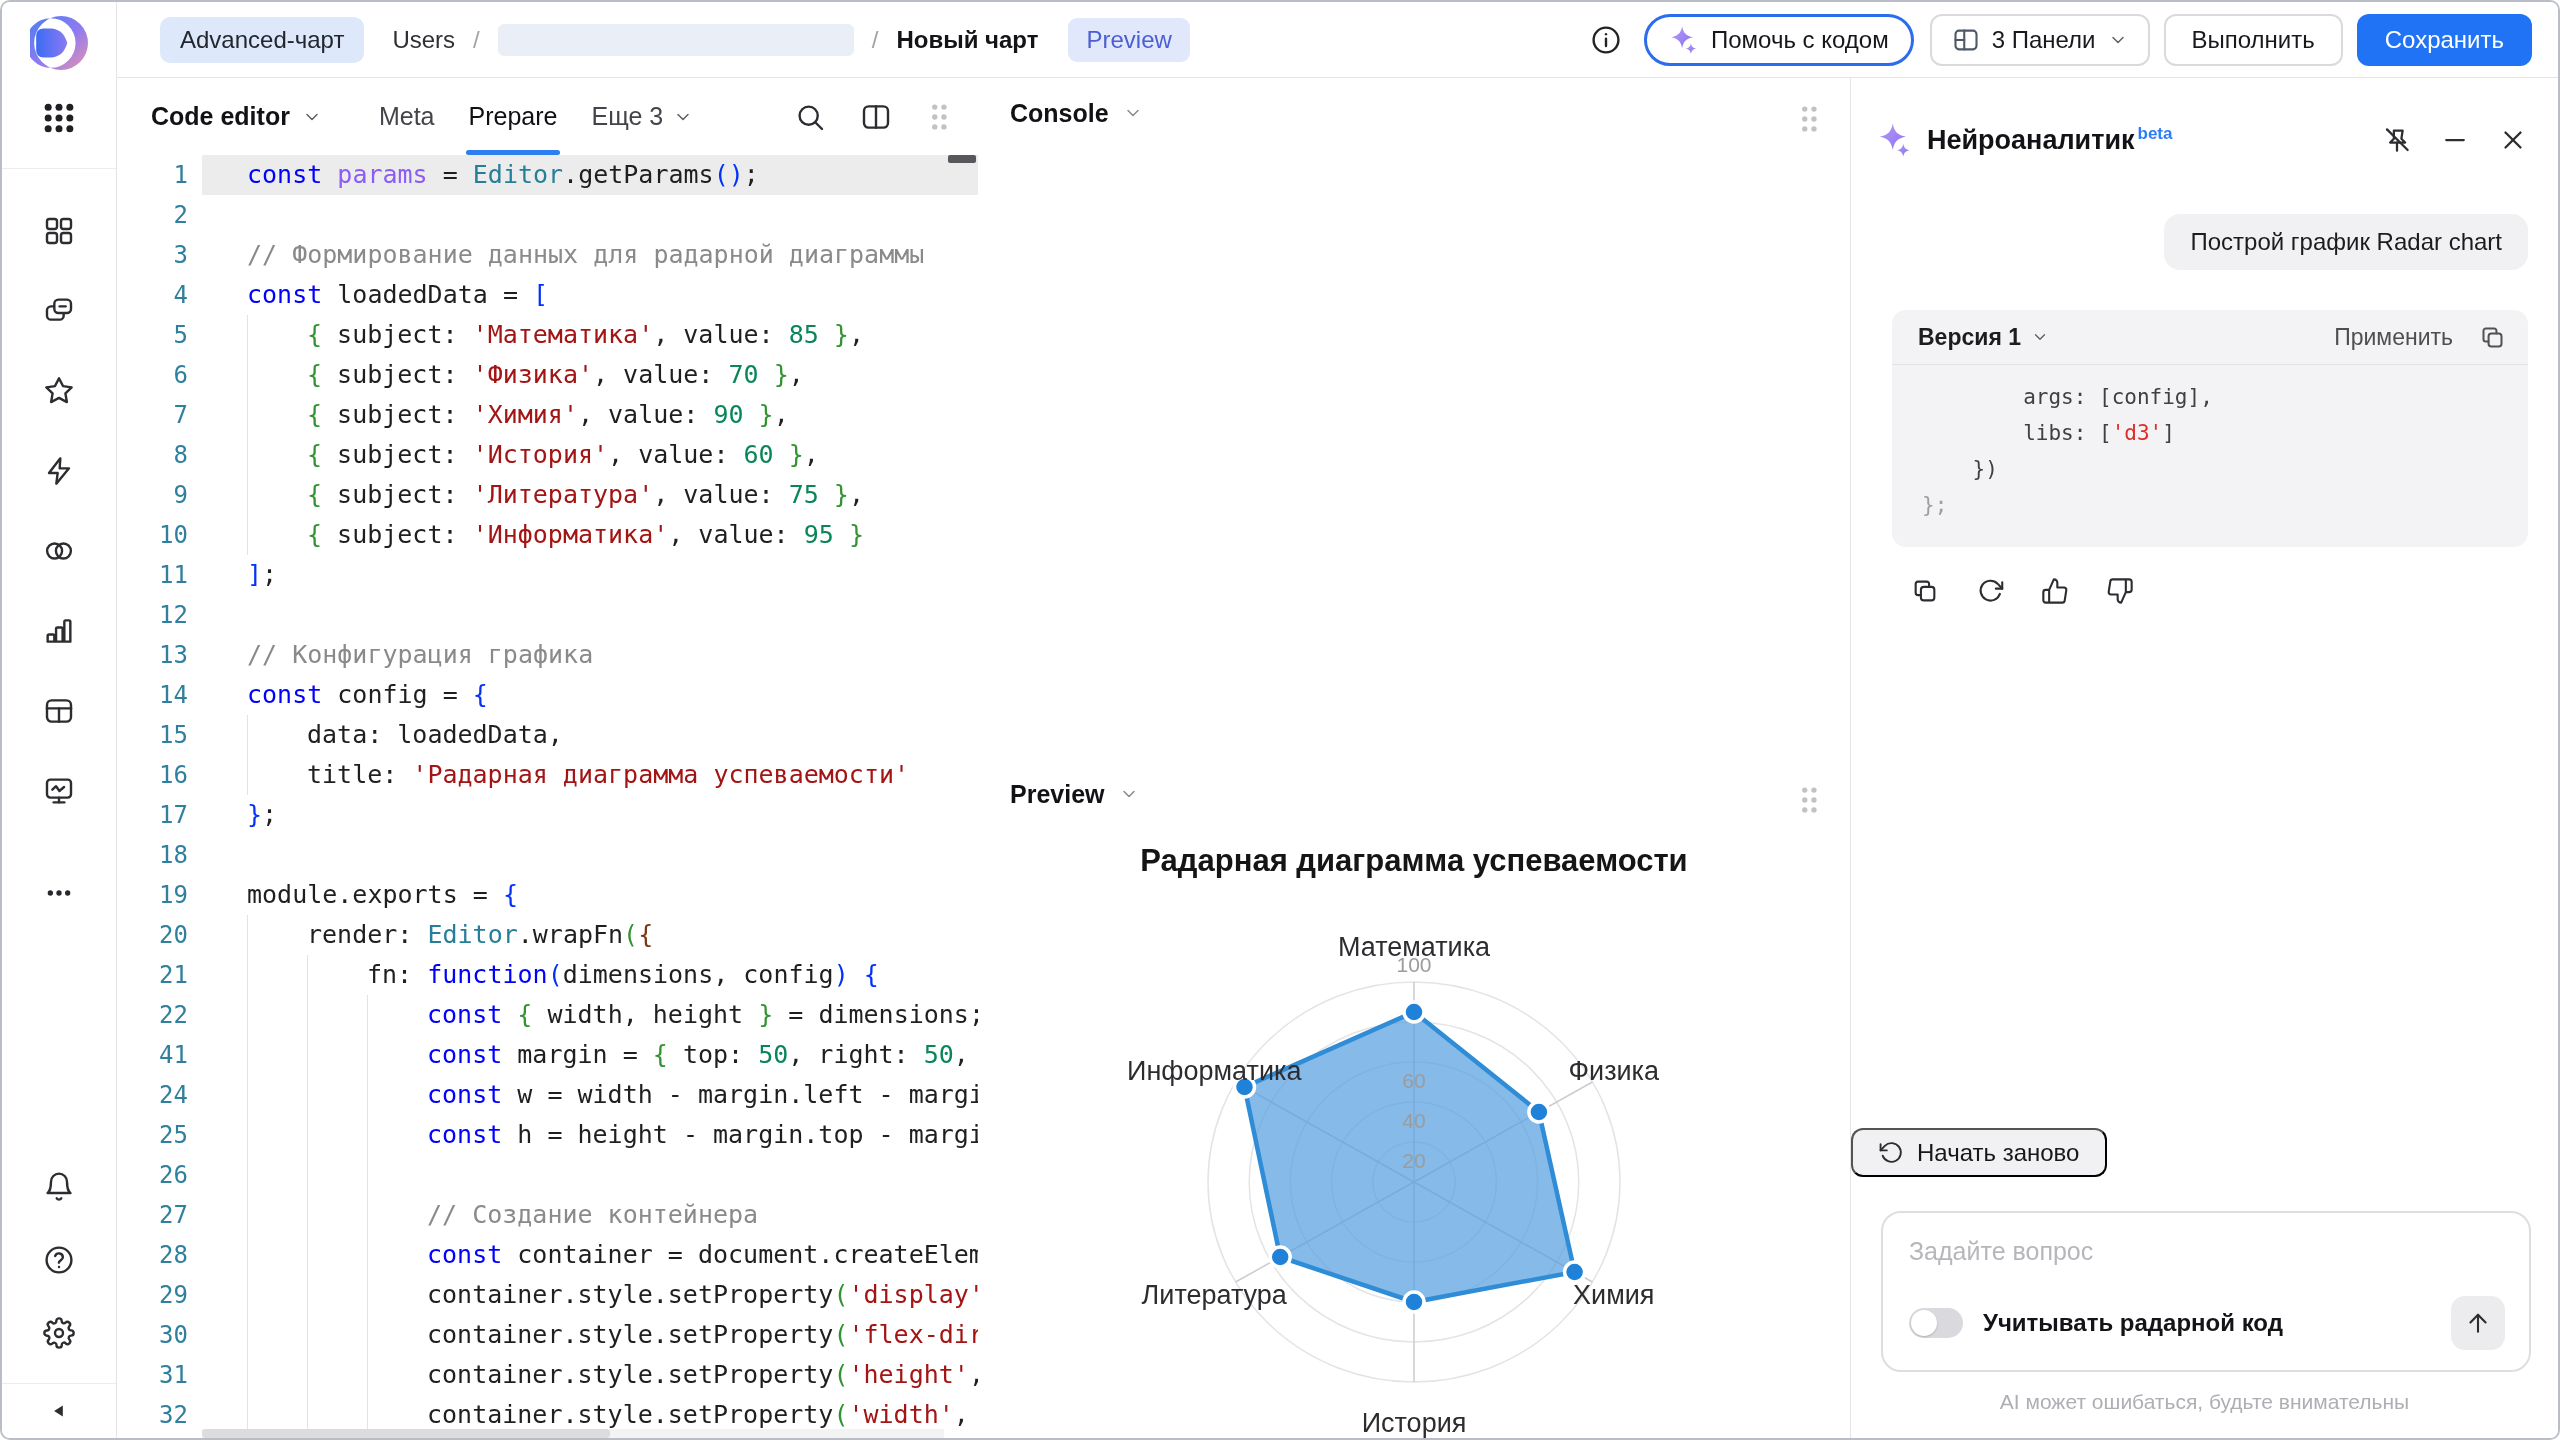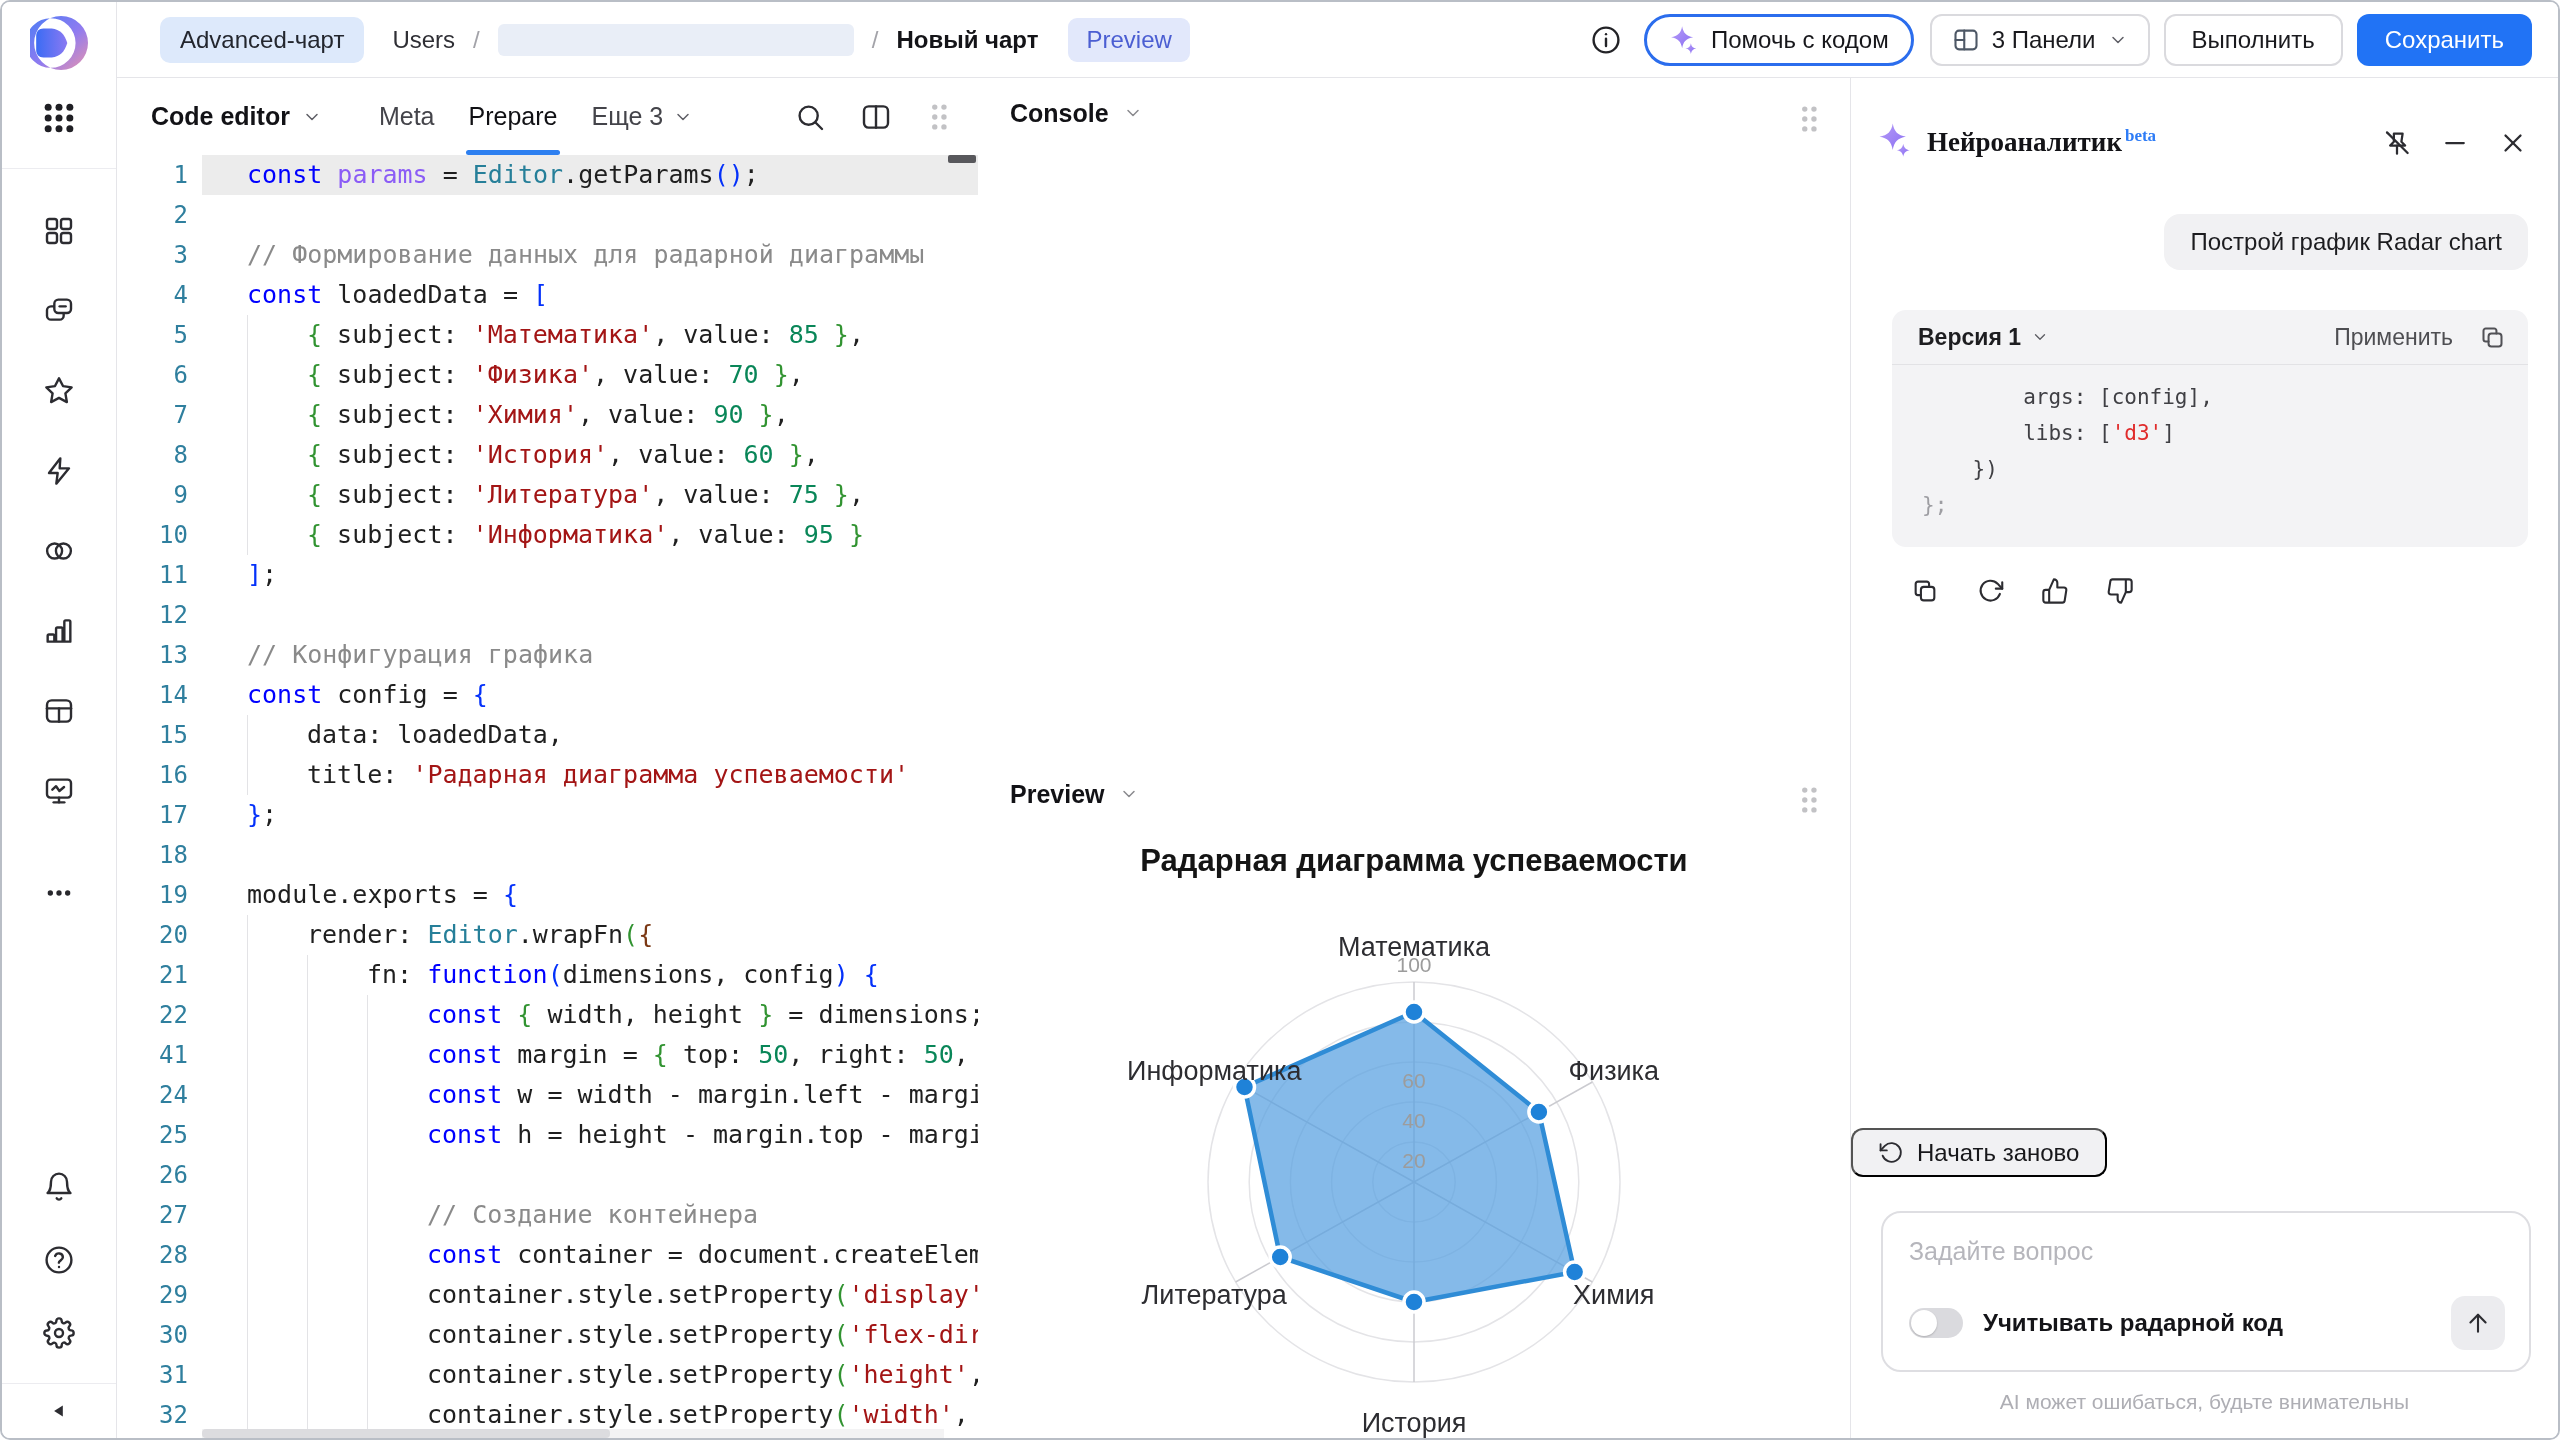--- a/index.html
+++ b/index.html
@@ -67,21 +67,21 @@
   .previewp{position:absolute;left:976px;top:757px;width:872px;bottom:0;background:#fff;overflow:hidden;}
   .panel-head{position:relative;height:70px;display:flex;align-items:center;padding-left:32px;}
   .panel-title{font-size:25px;font-weight:700;color:#121216;}
   .panel-head .chev{margin-left:14px;color:#8a8a8e;cursor:pointer;}
   .drag{position:absolute;right:28px;top:24px;width:26px;height:34px;color:#c2c2c5;cursor:grab;}
   .chart-title{text-align:center;font-size:31px;font-weight:700;color:#151515;margin-top:14px;height:48px;}
   #radar-svg{width:872px;height:561px;}
 
   
   .assistant{position:absolute;left:1848px;top:76px;right:0;bottom:0;border-left:1px solid #e5e5e9;background:#fff;display:flex;flex-direction:column;box-sizing:border-box;}
-  .as-head{display:flex;align-items:flex-end;margin:44px 30px 0 26px;font-family:Liberation Serif, serif;}
+  .as-head{display:flex;align-items:center;margin:44px 30px 0 26px;}
   .as-spark{width:36px;height:36px;}
   .as-title{margin-left:14px;font-size:27px;font-weight:700;color:#131317;}
   .as-beta{font-size:17px;font-weight:700;color:#2e7cf6;vertical-align:super;margin-left:3px;}
   .as-hicons{margin-left:auto;display:flex;align-items:center;gap:28px;color:#2e2e33;}
   .as-hicons .ic{width:30px;height:30px;cursor:pointer;}
   .bubble{align-self:flex-end;margin:56px 30px 0 0;background:#f1f1f3;border-radius:16px;padding:14px 26px;font-size:24px;color:#1c1c1f;}
   .vcard{margin:40px 30px 0 41px;background:#f3f3f5;border-radius:14px;overflow:hidden;}
   .vcard-head{display:flex;align-items:center;height:54px;padding:0 22px 0 26px;}
   .vcard-title{display:flex;align-items:center;gap:10px;font-size:23px;font-weight:600;color:#1d1d20;cursor:pointer;}
   .vcard-title .chev{width:18px;height:18px;}

